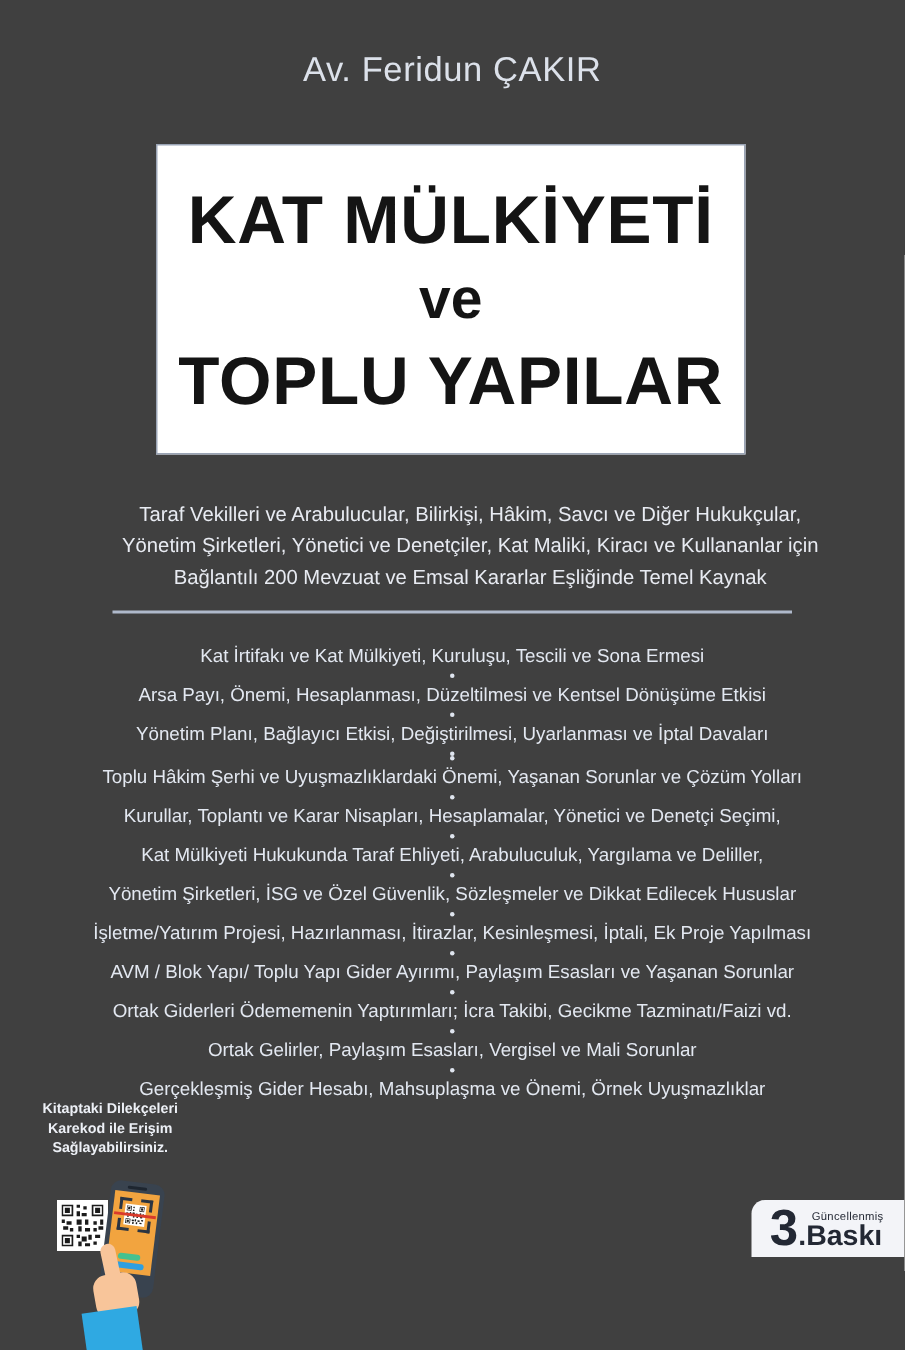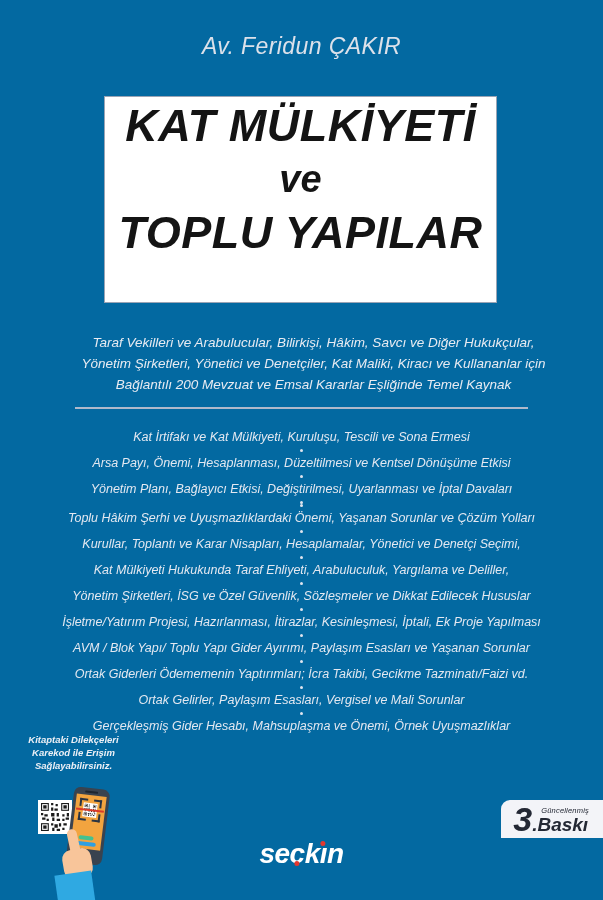--- a/index.html
+++ b/index.html
@@ -1,27 +1,27 @@
 <!DOCTYPE html>
 <html><head>
 <meta charset="utf-8">
 <style>
   html,body { margin:0; padding:0; }
   .cover {
     position:relative; width:603px; height:900px; overflow:hidden;
-    background:#0369a1; font-family:"Liberation Sans", sans-serif;font-style:italic;
+    background:#404040; font-family:"Liberation Sans", sans-serif;
   }
   .author {
     position:absolute; top:33px; left:0; width:100%; text-align:center;
     font-size:23px; color:#DCE1EA; letter-spacing:0.4px;
   }
   .title-box {
     position:absolute; left:104px; top:96px; width:393px; height:207px;
     background:#FFFFFF; border:1px solid #9AA4B5; box-sizing:border-box;
-    display:flex; flex-direction:column; align-items:center; 
+    display:flex; flex-direction:column; align-items:center; justify-content:center;
     color:#141414; font-weight:bold; text-align:center;
   }
   .title-l1, .title-l3 { font-size:45px; line-height:57px; letter-spacing:0.5px; }
   .title-l2 { font-size:38px; line-height:50px; }
   .subtitle {
     position:absolute; top:332px; left:12px; width:100%; text-align:center;
     font-size:13.5px; line-height:21px; color:#E8EBF2;
   }
   .divider { position:absolute; top:407px; left:75px; width:453px; height:2px; background:#AFB9CB; }
   .contents { position:absolute; top:426px; left:0; width:100%; text-align:center; color:#E3E8F1; }
@@ -200,21 +200,14 @@
     <div class="badge-number">3</div>
     <div class="badge-col">
       <div class="badge-note">Güncellenmiş</div>
       <div class="badge-row">
         <span class="badge-dot">.</span>
         <span class="badge-label">Baskı</span>
       </div>
     </div>
   </div>
 
-  <div class="logo">
-    <span>se</span>
-    <span class="ced">c</span>
-    <span>k</span>
-    <span class="idot">ı</span>
-    <span>n</span>
-  </div>
 
 </div>
 
 </body></html>

